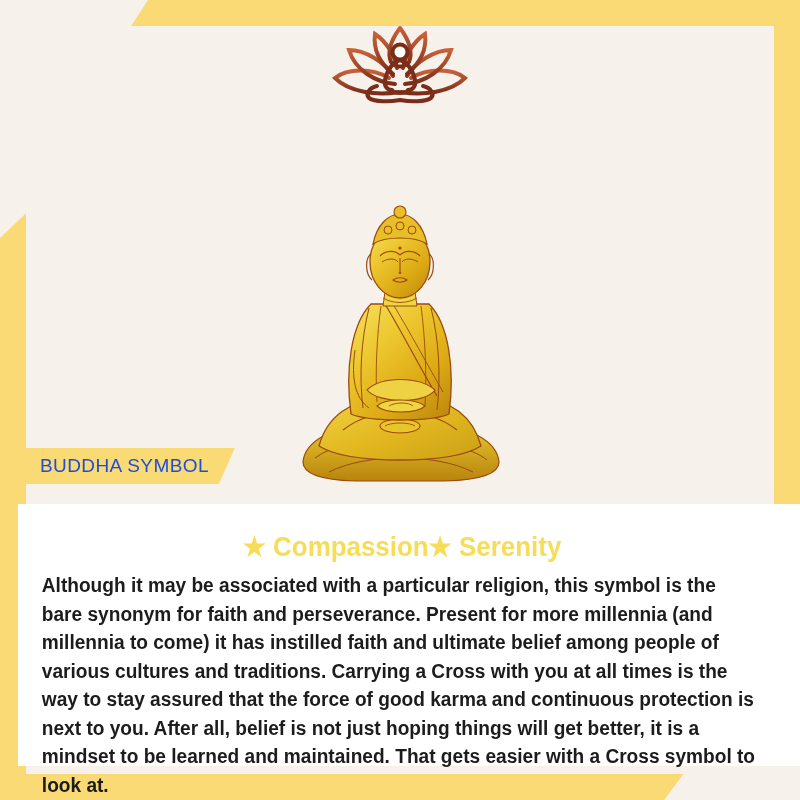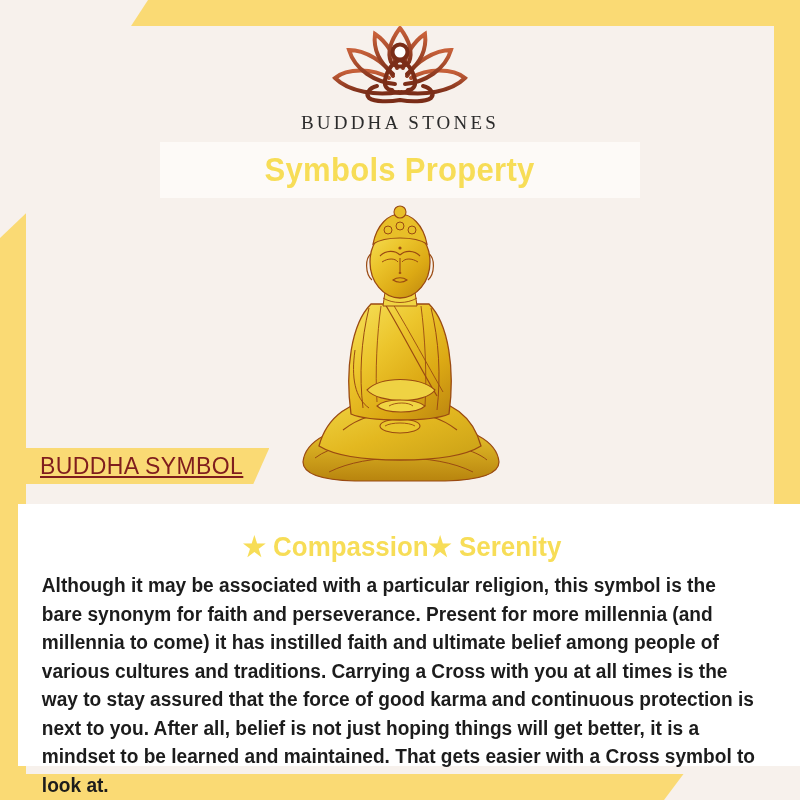--- a/index.html
+++ b/index.html
@@ -131,25 +131,24 @@
     left: 18px;
     top: 448px;
     height: 36px;
     padding: 0 26px 0 22px;
     background: #fada74;
     display: flex;
     align-items: center;
     clip-path: polygon(0 0, 100% 0, calc(100% - 16px) 100%, 0 100%);
   }
   #symbol-tag-label {
-    font-size: 23px;
-    color: #7f1d1d;
+    font-size: 19px;
+    color: #1d4ed8;
     letter-spacing: 0.4px;
     white-space: nowrap;
-    text-decoration: underline;
   }
 
   
   #content-panel {
     position: absolute;
     left: 18px;
     right: 0;
     top: 504px;
     bottom: 34px;
     background: #ffffff;
@@ -217,26 +216,22 @@
       </g>
 
       <g fill="none" stroke="#7a2d18" stroke-width="4" stroke-linecap="round">
         <circle cx="85" cy="30" r="7.5" fill="#fff" stroke="#7a2d18"></circle>
         <path d="M85 38 C78 40 72 48 70 58 C69 64 72 68 77 68"></path>
         <path d="M85 38 C92 40 98 48 100 58 C101 64 98 68 93 68"></path>
         <path d="M62 64 C54 66 50 72 54 76 C60 80 74 80 85 78 C96 80 110 80 116 76 C120 72 116 66 108 64"></path>
         <path d="M76 68 C80 72 90 72 94 68"></path>
       </g>
     </svg>
-    <div id="logo-wordmark">BUDDHA STONES</div>
   </div>
 
-  <div id="title-banner">
-    <div id="title-text">Symbols Property</div>
-  </div>
 
   <div id="buddha-art">
     <svg id="buddha-svg" viewBox="0 0 230 300">
       <defs>
         <linearGradient id="goldBody" x1="0.1" y1="0" x2="0.9" y2="1">
           <stop offset="0%" stop-color="#f5de56"></stop>
           <stop offset="35%" stop-color="#ecc52c"></stop>
           <stop offset="70%" stop-color="#dca914"></stop>
           <stop offset="100%" stop-color="#c08a10"></stop>
         </linearGradient>

